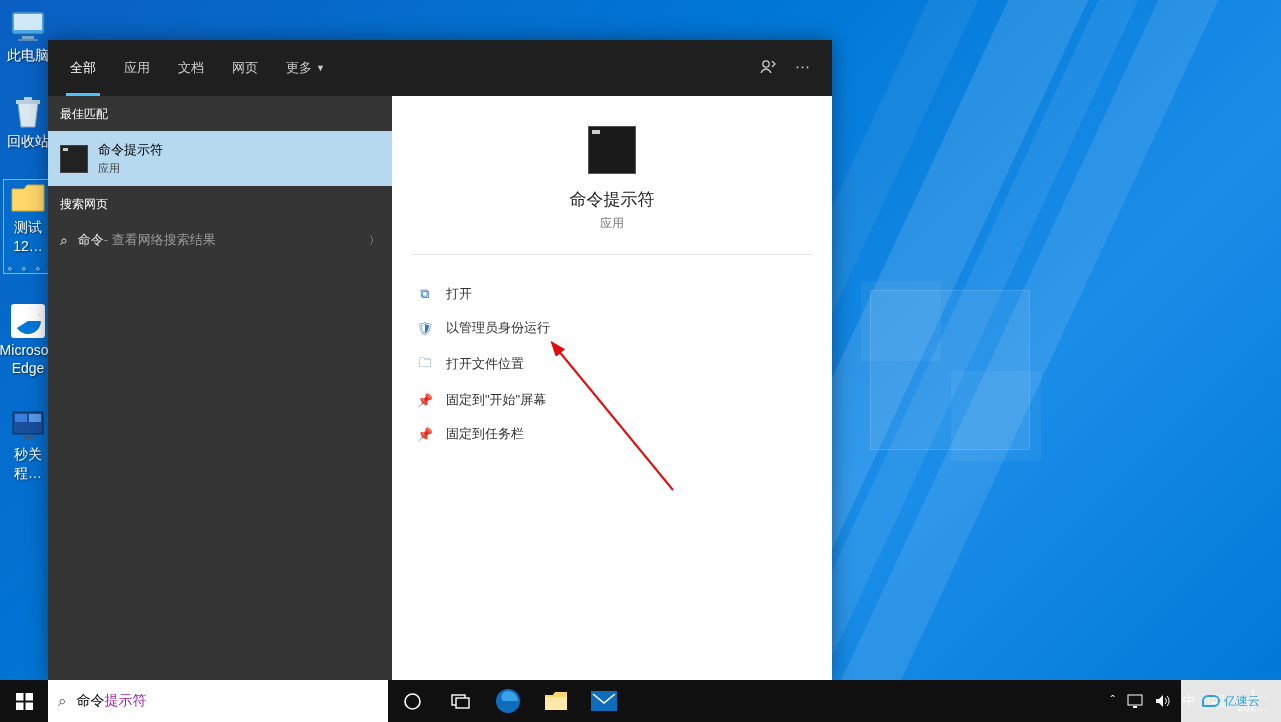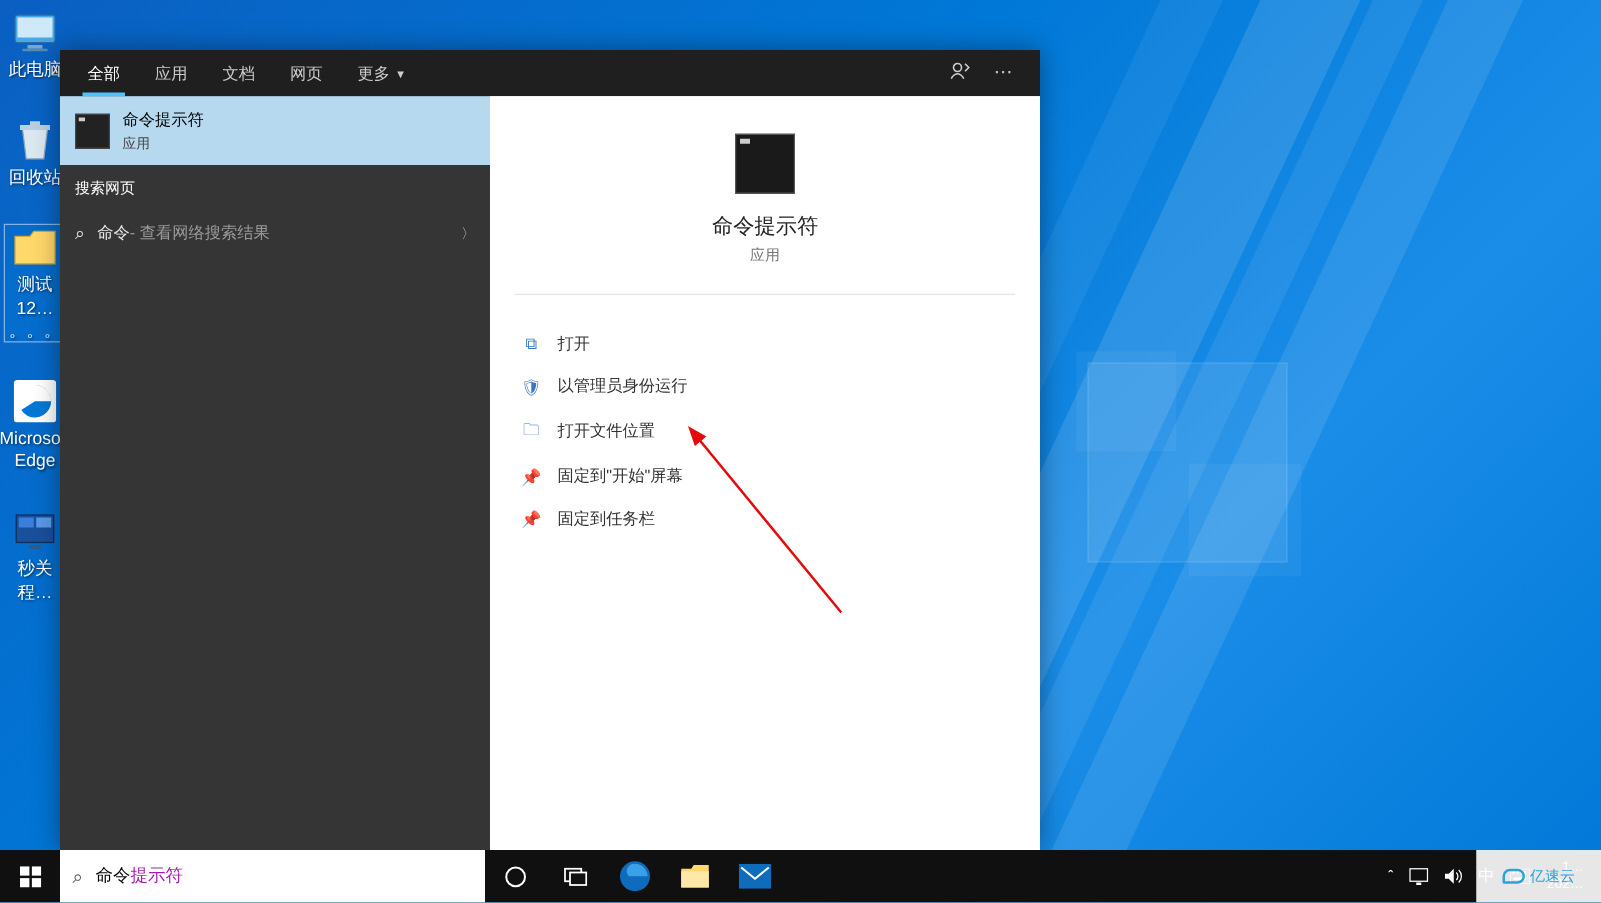--- a/index.html
+++ b/index.html
@@ -22,21 +22,21 @@
 
 
 .desktop-icons { position: absolute; left: 4px; top: 8px; width: 48px; display:flex; flex-direction:column; gap:30px; }
 .dicon { display:flex; flex-direction:column; align-items:center; cursor:pointer; width:48px; }
 .dicon-img { width:40px; height:36px; display:flex; align-items:center; justify-content:center; }
 .dicon-label { color:#fff; font-size:14px; text-align:center; text-shadow:1px 1px 2px rgba(0,0,0,.6); line-height:1.3; margin-top:2px; }
 .dicon.sel { background:rgba(0,120,215,.35); outline:1px solid rgba(255,255,255,.5); }
 
 
 .search-panel { position:absolute; left:48px; top:40px; width:784px; height:640px; background:#fff; box-shadow:0 0 20px rgba(0,0,0,.4); display:flex; flex-direction:column; }
-.sp-header { height:37px; background:#1f1f1f; display:flex; align-items:center; padding:0 8px; }
+.sp-header { height:56px; background:#1f1f1f; display:flex; align-items:center; padding:0 8px; }
 .sp-tabs { display:flex; height:100%; }
 .sp-tab { color:#ccc; font-size:13px; padding:0 14px; display:flex; align-items:center; cursor:pointer; position:relative; }
 .sp-tab.active { color:#fff; }
 .sp-tab.active::after { content:""; position:absolute; bottom:0; left:10px; right:10px; height:3px; background:#4cc2ff; }
 .sp-more-chev { margin-left:4px; font-size:9px; }
 .sp-header-right { margin-left:auto; display:flex; gap:18px; padding-right:14px; }
 .sp-hicon { color:#ccc; cursor:pointer; font-size:15px; }
 
 .sp-body { flex:1; display:flex; }
 .sp-left { width:344px; background:#353535; color:#e8e8e8; }
@@ -176,20 +176,21 @@
             <circle cx="7" cy="6" r="3.2"></circle>
             <path d="M2 15c1-3 4-4 5-4s4 1 5 4"></path>
             <path d="M13 3l3 3-3 3"></path>
           </svg>
       </span>
       <span class="sp-hicon">⋯</span>
     </div>
   </div>
   <div class="sp-body">
     <div class="sp-left">
+      <div class="sp-section-h">最佳匹配</div>
       <div class="sp-result sel">
         <div class="sp-r-icon"></div>
         <div>
           <div class="sp-result-title">命令提示符</div>
           <div class="sp-result-sub">应用</div>
         </div>
       </div>
       <div class="sp-section-h">搜索网页</div>
       <div class="sp-web">
         <span class="wicon">⌕</span>

